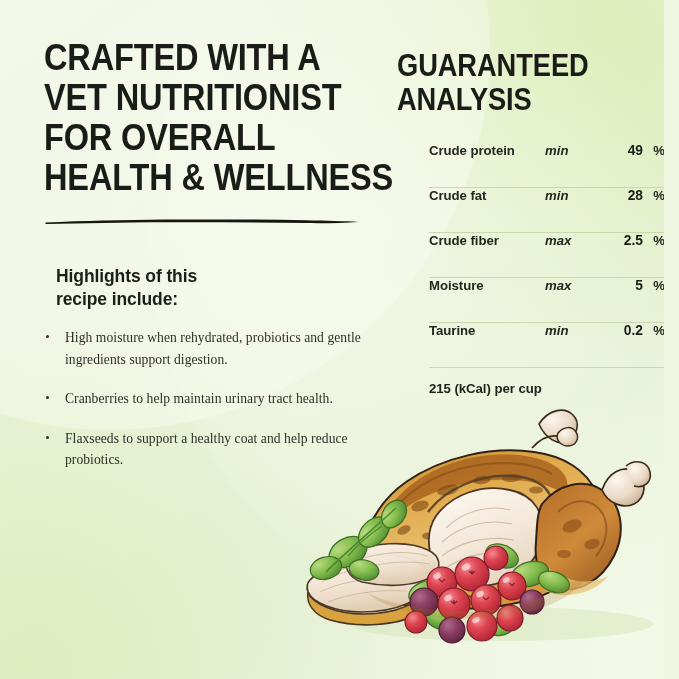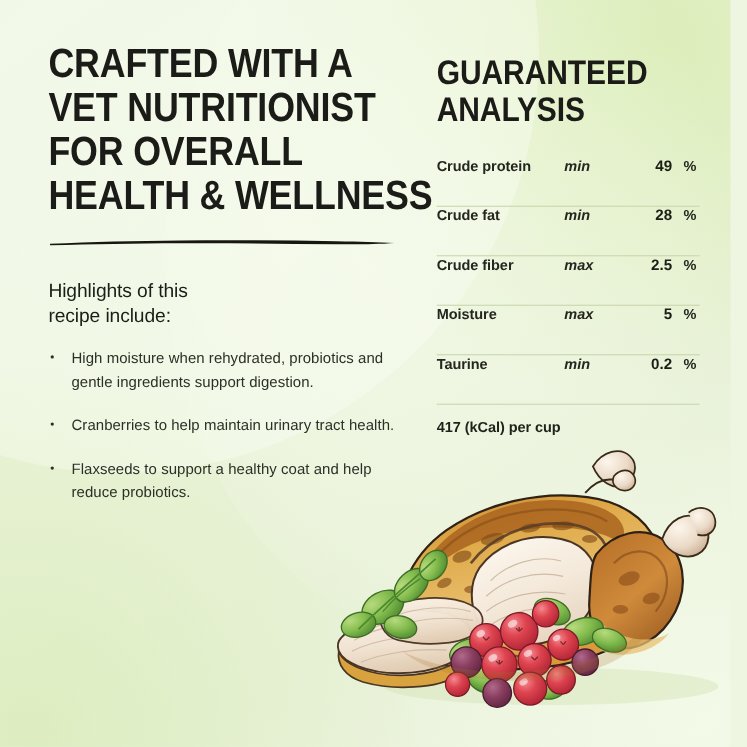--- a/index.html
+++ b/index.html
@@ -72,42 +72,43 @@
   .headline-line { display: block; white-space: nowrap; }
 
   .rule-wrap {
     margin-top: 13px;
     width: 316px;
     height: 8px;
   }
 
   
   .highlights-title {
-    margin: 0;
+    margin: 12px;
     font-size: 17.5px;
-    font-weight: 400;
+    font-weight: 700;
     line-height: 1.30;
     color: #1b1f18;
     letter-spacing: -0.1px;
   }
   .highlights-title span { display: block; }
 
   .bullets {
     margin: 17px 0 0 0;
     padding: 0;
     list-style: none;
   }
   .bullet {
     position: relative;
     padding-left: 21px;
     margin-bottom: 18px;
     font-size: 13.6px;
     line-height: 1.58;
     color: #2c3027;
     letter-spacing: 0.05px;
+    font-family: Liberation Serif, serif;
   }
   .bullet:last-child { margin-bottom: 0; }
   .bullet-dot {
     position: absolute;
     left: 2px;
     top: 8px;
     width: 3px;
     height: 3px;
     border-radius: 50%;
     background: #2c3027;
@@ -125,20 +126,21 @@
     text-transform: uppercase;
     transform: scaleX(0.88);
     transform-origin: left top;
     letter-spacing: -0.1px;
   }
   .ga-title span { display: block; white-space: nowrap; }
 
   .ga-table {
     margin-top: 26px;
     width: 239px;
+    margin-left: 32px;
   }
   .ga-row {
     display: flex;
     align-items: baseline;
     height: 44px;
     border-bottom: 1px solid #c9d8ad;
   }
   .ga-label {
     flex: 0 0 116px;
     font-size: 13.2px;
@@ -270,21 +272,21 @@
         <div class="ga-unit">%</div>
       </div>
 
       <div class="ga-row">
         <div class="ga-label">Taurine</div>
         <div class="ga-limit">min</div>
         <div class="ga-value">0.2</div>
         <div class="ga-unit">%</div>
       </div>
 
-      <div class="ga-kcal">417 (kCal) per cup</div>
+      <div class="ga-kcal">215 (kCal) per cup</div>
     </div>
   </div>
 
   <div class="illustration">
     <svg viewBox="0 0 383 293" width="383" height="293" aria-hidden="true">
       <defs>
         <linearGradient id="skinA" x1="0" y1="0" x2="0.4" y2="1">
           <stop offset="0%" stop-color="#c8862c"></stop>
           <stop offset="35%" stop-color="#e0ab4b"></stop>
           <stop offset="70%" stop-color="#e9c071"></stop>

